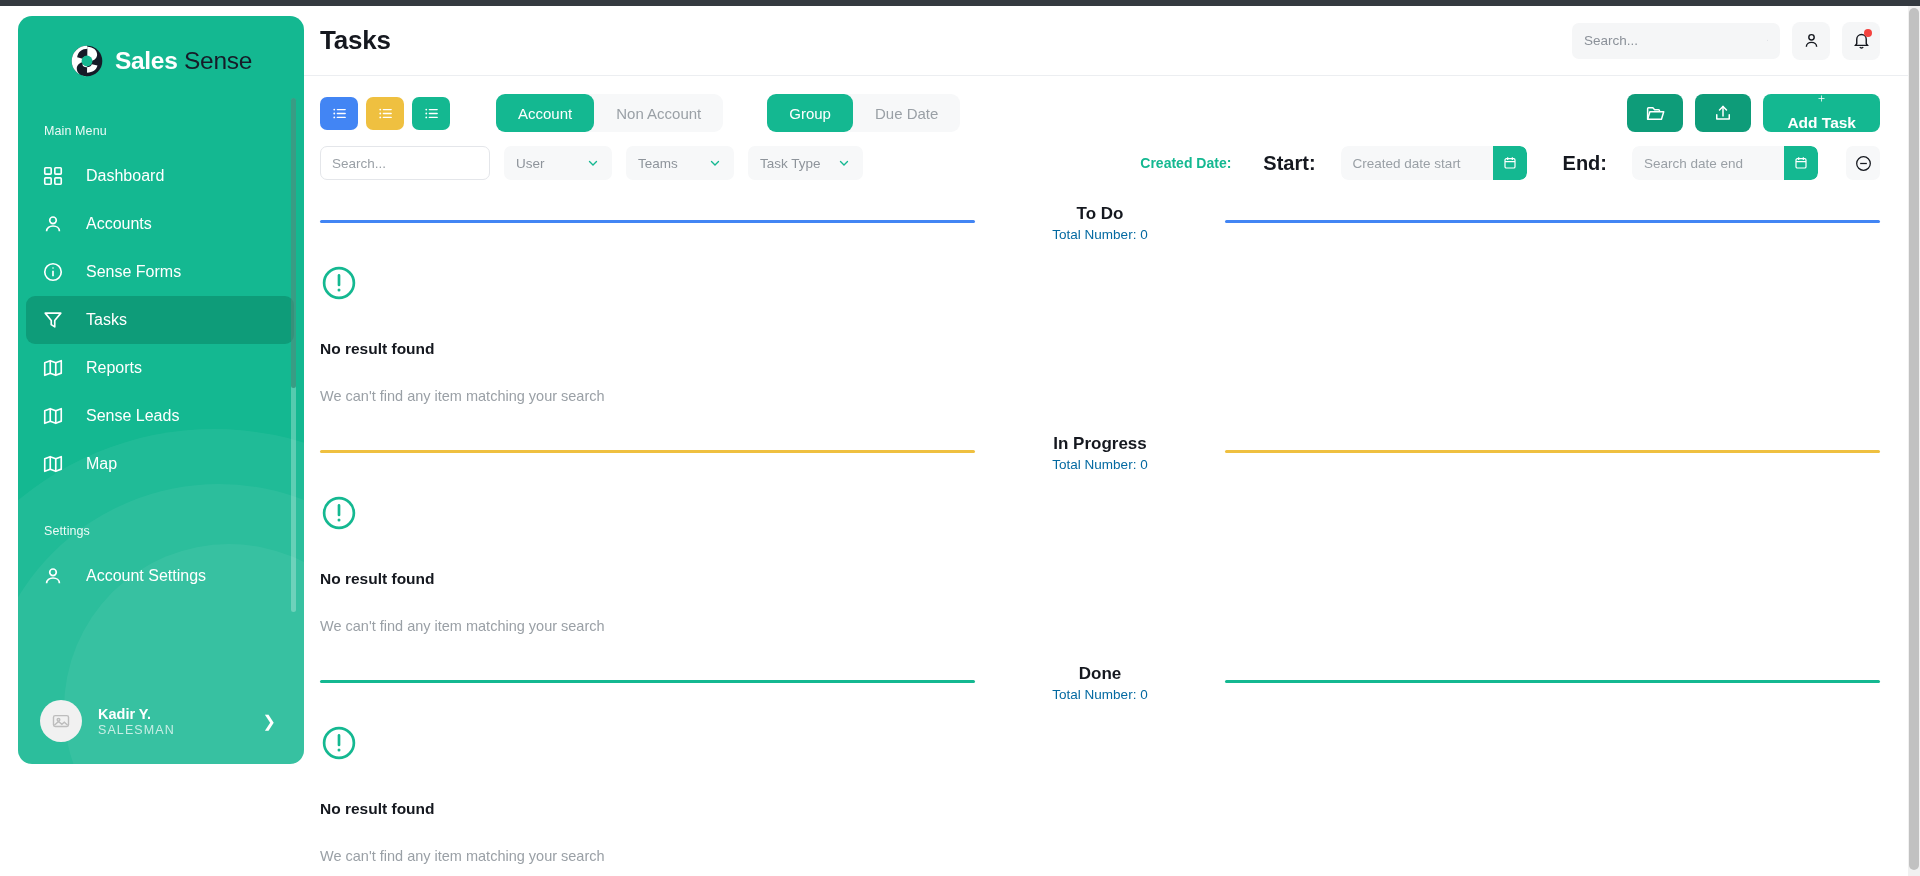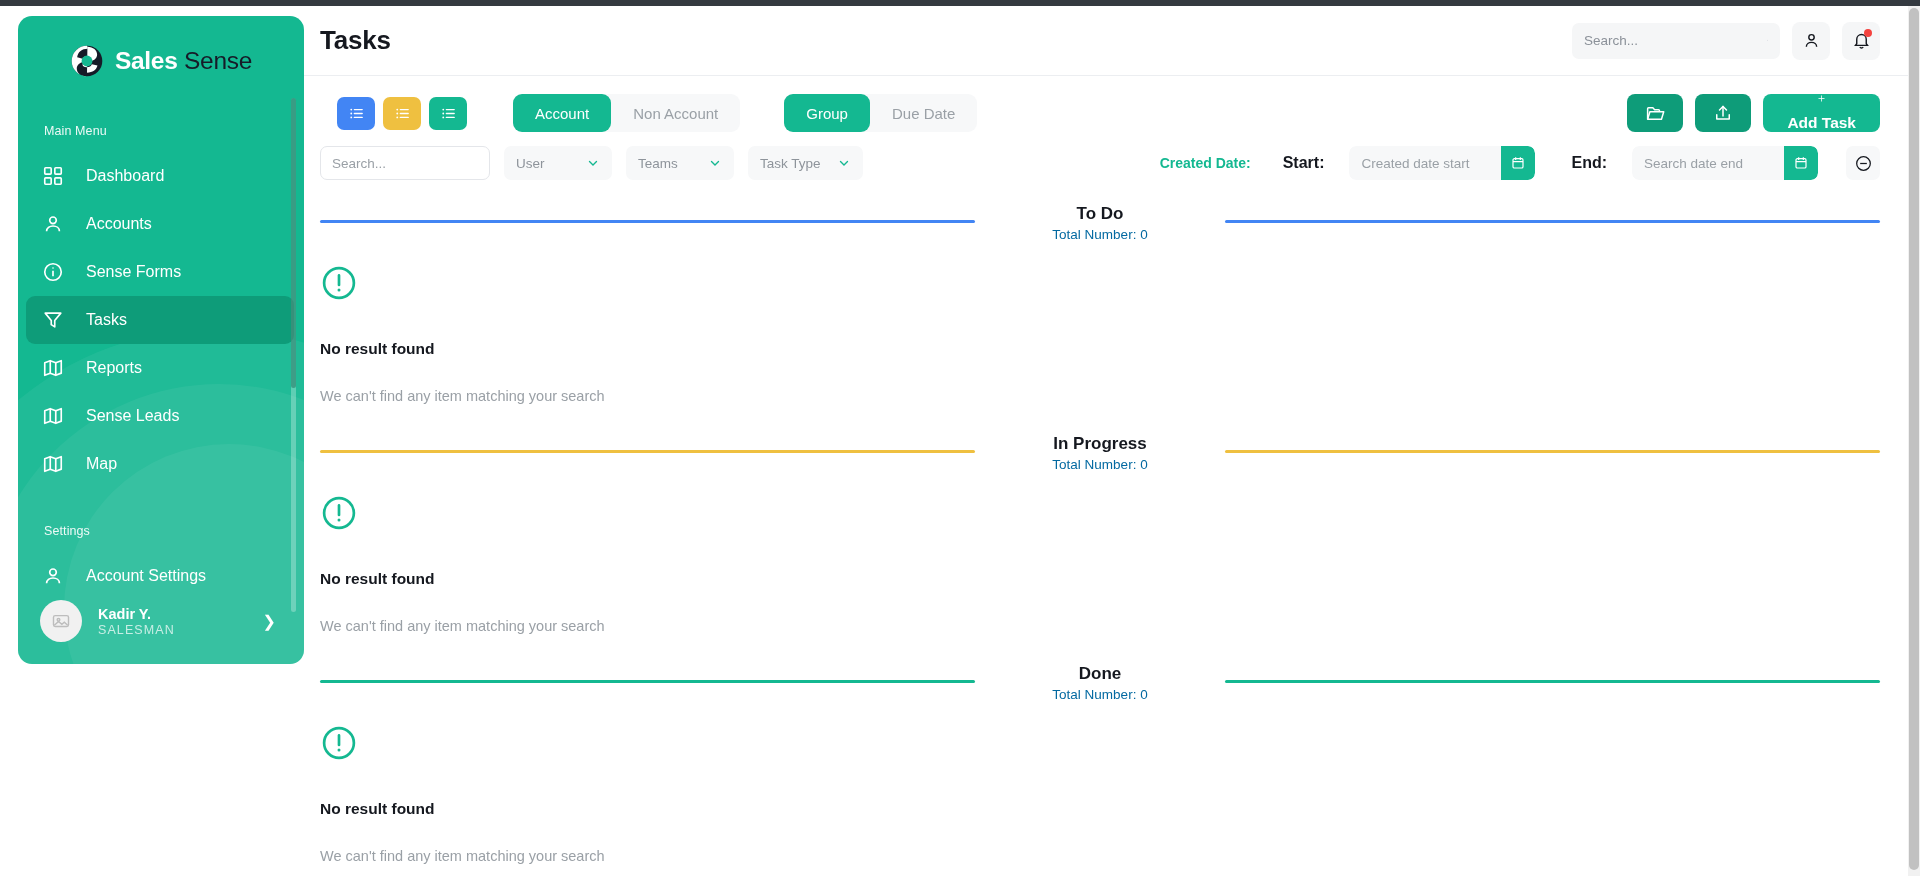--- a/index.html
+++ b/index.html
@@ -9,21 +9,21 @@
     background: #ffffff;
     overflow: hidden;
   }
   .topbar {
     position: absolute; top: 0; left: 0; width: 1920px; height: 6px;
     background: #343a40;
   }
   
   .sidebar {
     position: absolute; left: 18px; top: 16px;
-    width: 286px; height: 648px;
+    width: 286px; height: 748px;
     background: #14b891;
     border-radius: 14px;
     overflow: hidden;
   }
   .sb-deco { position: absolute; border-radius: 50%; background: rgba(255,255,255,0.055); }
   .sb-deco.d1 { width: 330px; height: 330px; right: -90px; bottom: -110px; }
   .sb-deco.d2 { width: 470px; height: 470px; right: -150px; bottom: -190px; }
   .sb-deco.d3 { width: 610px; height: 610px; right: -215px; bottom: -275px; }
 
   .logo-wrap {
@@ -106,21 +106,21 @@
     display: flex; align-items: center; justify-content: center;
     position: relative; cursor: pointer; border: 0;
   }
   .badge-dot {
     position: absolute; top: 7px; right: 8px; width: 8px; height: 8px;
     border-radius: 50%; background: #f4433f;
   }
 
   
   .toolbar {
-    display: flex; align-items: center; padding: 18px 28px 0 33px; gap: 16px;
+    display: flex; align-items: center; padding: 18px 28px 0 16px; gap: 16px;
   }
   .view-toggles { display: flex; gap: 8px; }
   .vbtn {
     width: 38px; height: 33px; border-radius: 7px; border: 0; cursor: pointer;
     display: flex; align-items: center; justify-content: center;
   }
   .vbtn.blue { background: #4285f4; }
   .vbtn.yellow { background: #efc040; }
   .vbtn.green { background: #14b891; }
 
@@ -158,21 +158,21 @@
   }
   .f-search input::placeholder { color: #9aa0a6; }
   .f-select {
     min-width: 108px; height: 34px; background: #f7f8f9; border-radius: 7px;
     display: flex; align-items: center; justify-content: space-between;
     padding: 0 12px; gap: 16px; cursor: pointer;
     font-size: 13.5px; color: #8e949b;
   }
   .f-sep { flex: 1; }
   .cd-label { color: #14b891; font-size: 14px; font-weight: 600; margin-right: 18px; }
-  .cd-sub { color: #15181f; font-size: 16px; font-weight: 700; margin-right: 11px; }
+  .cd-sub { color: #15181f; font-size: 20px; font-weight: 700; margin-right: 11px; }
   .date-field {
     display: flex; align-items: center; height: 34px; border-radius: 7px; overflow: hidden;
   }
   .date-input {
     width: 152px; height: 34px; background: #f7f8f9;
     border-radius: 7px 0 0 7px; display: flex; align-items: center; padding: 0 12px;
     font-size: 13.5px; color: #9aa0a6;
   }
   .date-cal {
     width: 34px; height: 34px; background: #14b891; border-radius: 0 7px 7px 0;

